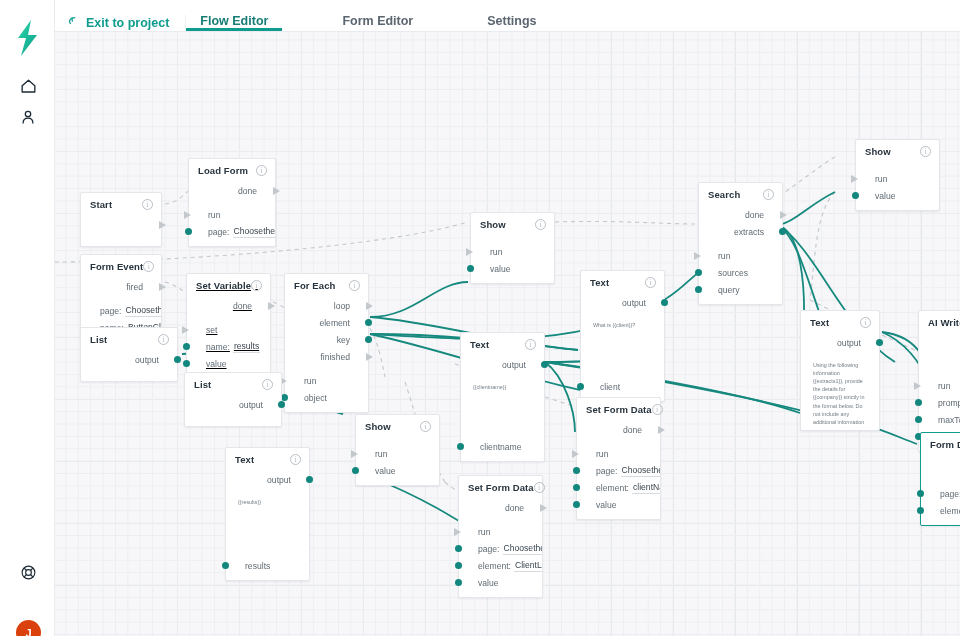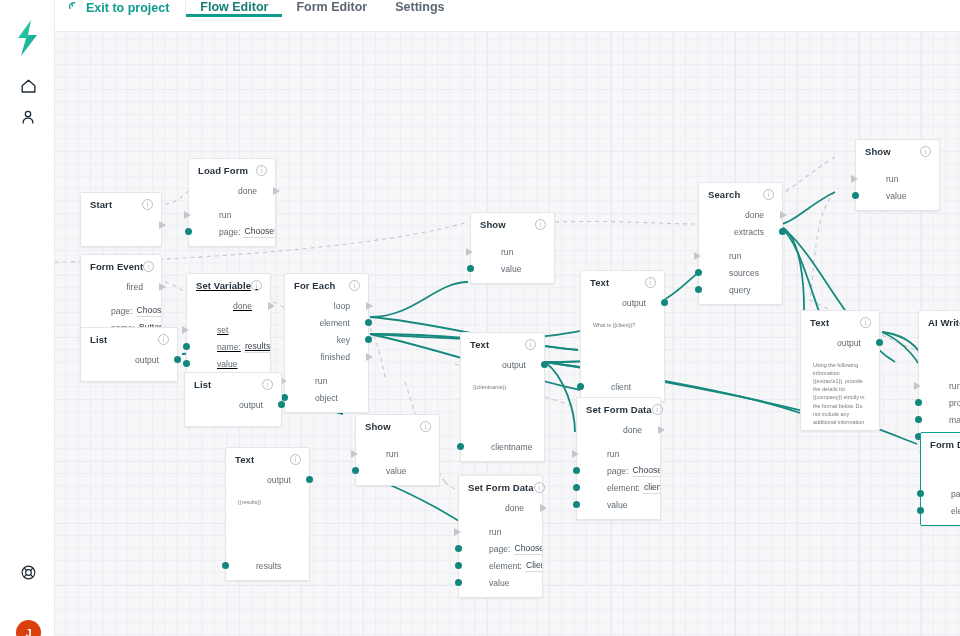--- a/index.html
+++ b/index.html
@@ -41,32 +41,32 @@
     display: flex; align-items: center; justify-content: center;
     color: #fff; font-size: 11px; font-weight: bold;
   }
 
   
   #header {
     position: absolute; left: 55px; top: 0;
     width: 905px; height: 32px;
     background: #ffffff;
     border-bottom: 1px solid #e9ebee;
-    display: flex; align-items: flex-start;
+    display: flex; align-items: flex-end;
     z-index: 30;
   }
   #exit-btn {
     display: flex; align-items: center; gap: 6px;
     padding: 0 16px 0 12px;
     color: #0f9b8e;
     font-size: 12.5px; font-weight: bold;
     cursor: pointer;
     border-right: 1px solid #edeff1;
   }
-  .tabs { display: flex; align-items: stretch; }
+  .tabs { display: flex; align-items: stretch; gap: 46px; }
   .tab {
     display: flex; align-items: center;
     padding: 0 14px;
     font-size: 12.5px; font-weight: bold;
     color: #5c6670;
     cursor: pointer;
     border-bottom: 3px solid transparent;
   }
   .tab.active { color: #167d74; border-bottom-color: #0f9b8e; }
 
@@ -136,21 +136,21 @@
   .port.in  .dot { position: absolute; left: -4px; }
   .tri {
     width: 0; height: 0; flex: 0 0 auto;
     border-top: 4.5px solid transparent;
     border-bottom: 4.5px solid transparent;
     border-left: 7px solid #c3c8cd;
   }
   .port.out .tri { position: absolute; right: -5px; }
   .port.in  .tri { position: absolute; left: -5px; }
   .port.out .plabel { margin-right: 9px; }
-  .port.in  .plabel { margin-left: 21px; }
+  .port.in  .plabel { margin-left: 10px; }
   .body-text {
     font-size: 5.4px; line-height: 1.5;
     color: #737d86; padding: 4px 10px 4px 12px;
     word-break: break-word;
   }
 </style>
 </head>
 <body>
 
 <div id="app">

